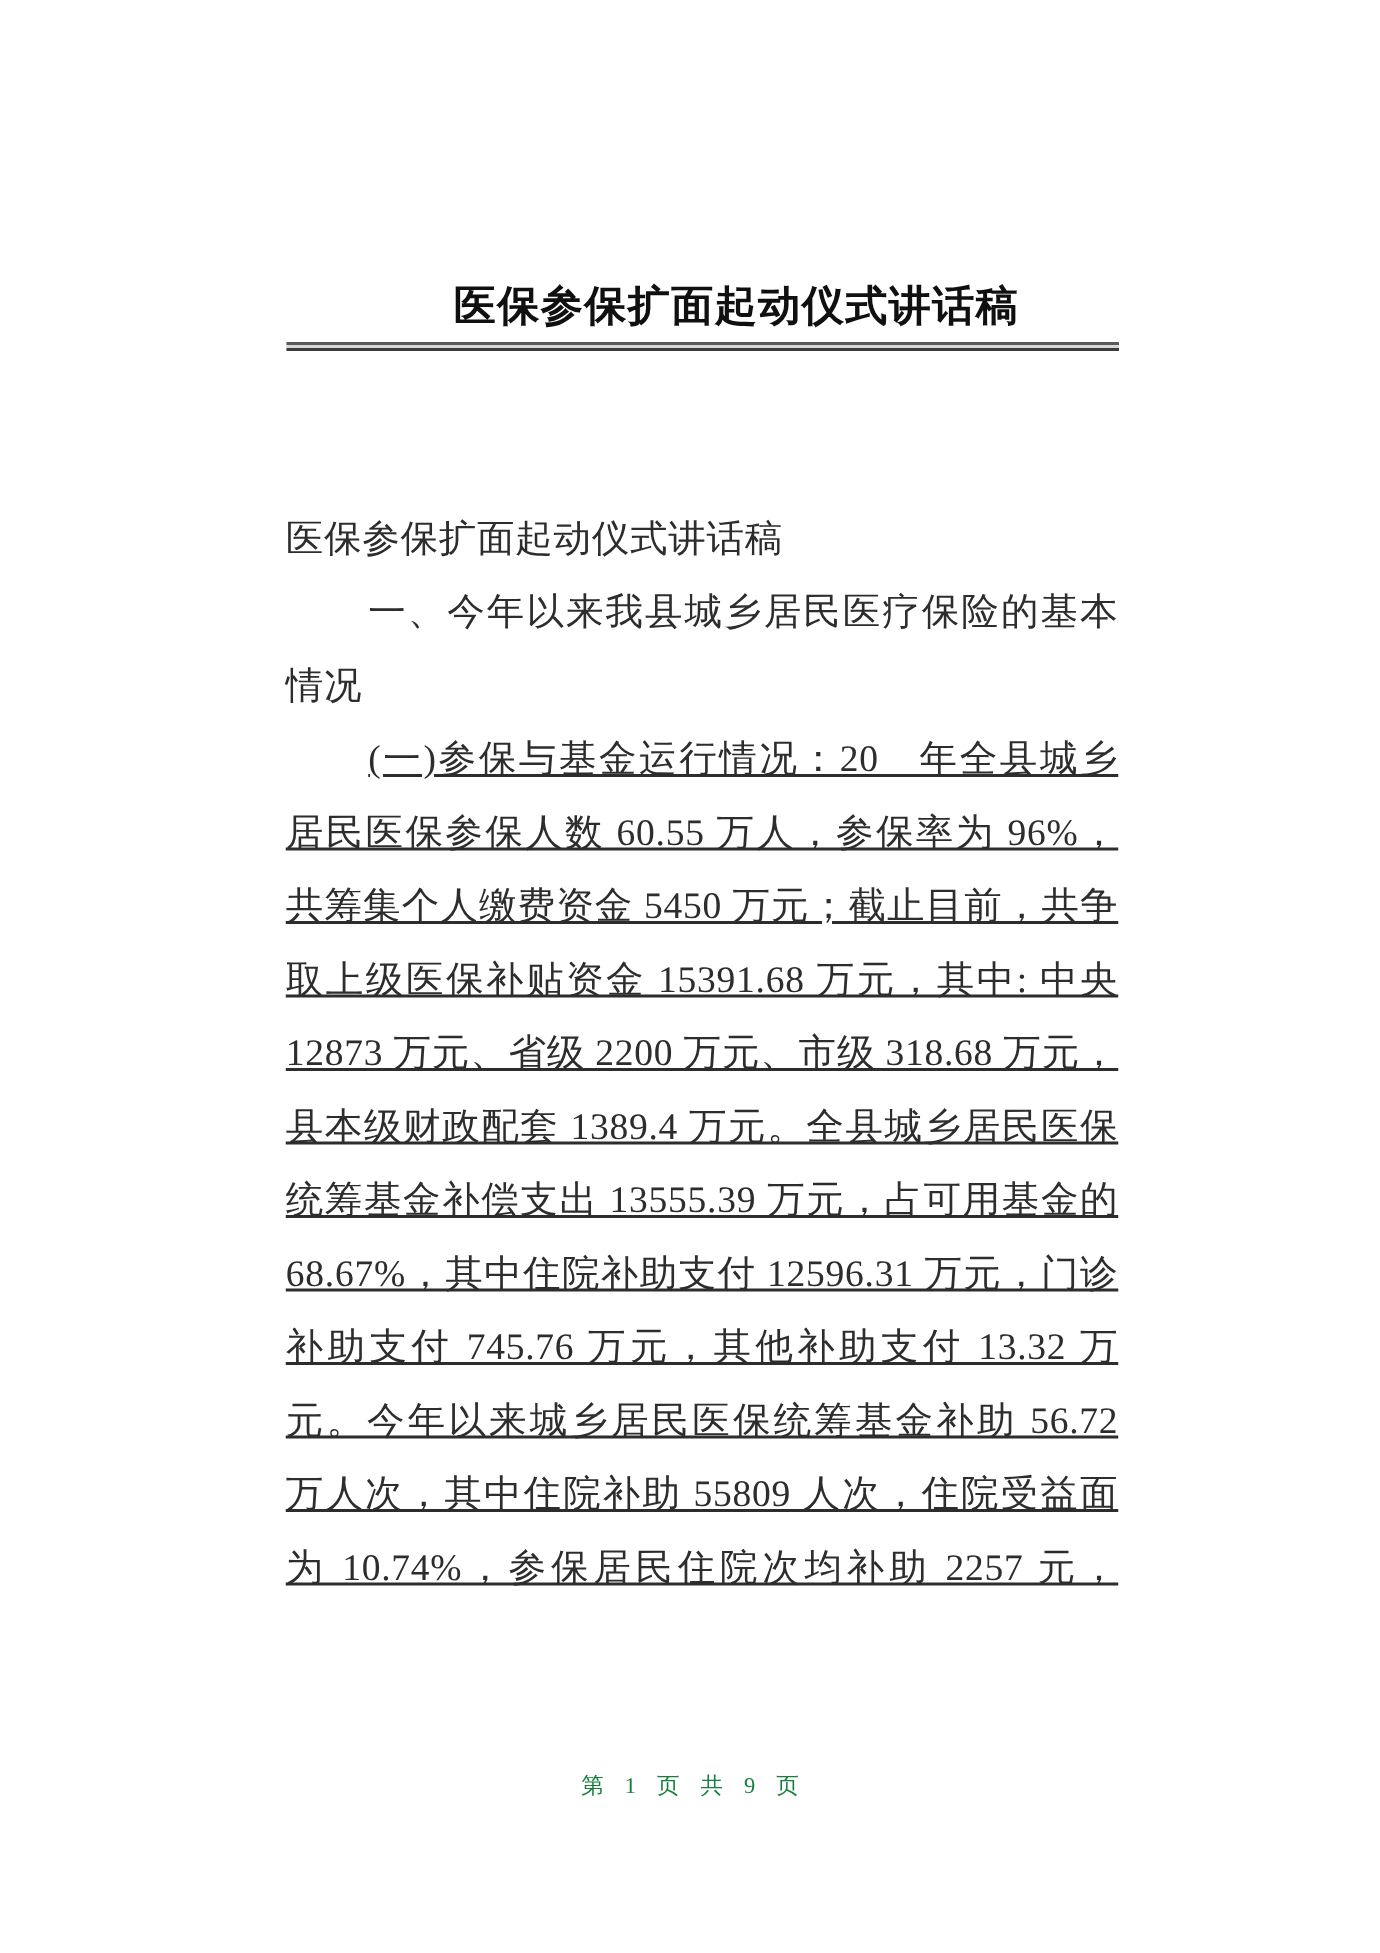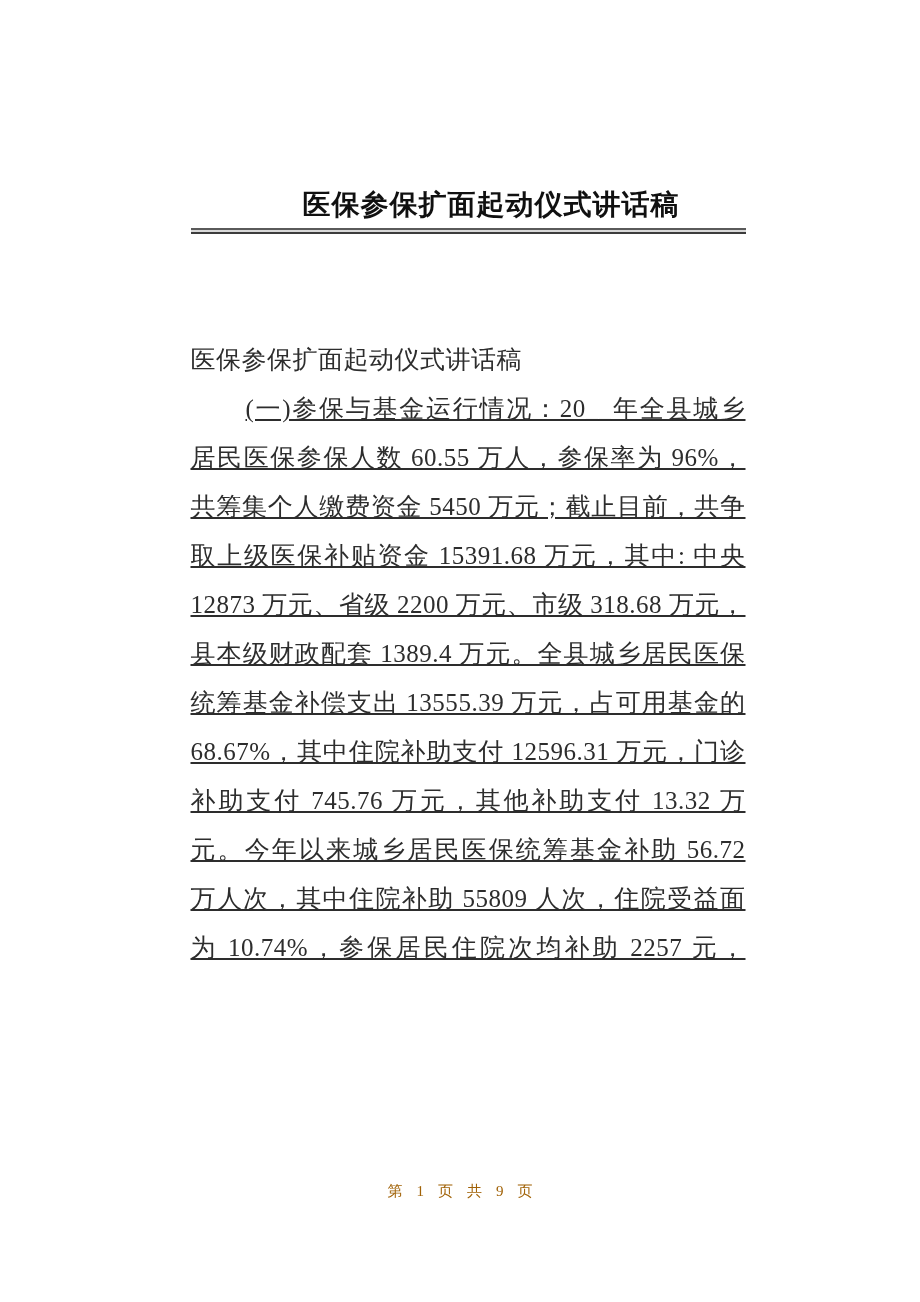--- a/index.html
+++ b/index.html
@@ -58,21 +58,21 @@
   .para.cutoff { text-align-last: justify; text-decoration: underline; }
 
   .page-footer {
     position: absolute;
     left: 0;
     right: 0;
     top: 1181px;
     text-align: center;
     font-size: 15px;
     line-height: 20px;
-    color: #a16207;
+    color: #15803d;
     font-family: "Liberation Serif", "DejaVu Serif", serif;
   }
   .page-footer .fpart {
     display: inline-block;
     margin: 0 7px;
   }
 </style>
 </head>
 <body>
 
@@ -81,20 +81,21 @@
 
     <h1 class="doc-title">医保参保扩面起动仪式讲话稿</h1>
 
     <div class="title-rule"></div>
 
     <div class="doc-body">
       <p class="para">医保参保扩面起动仪式讲话稿</p>
 
 
 
+      <p class="para indent">一、今年以来我县城乡居民医疗保险的基本情况</p>
 
       <p class="para indent cutoff">(一)参保与基金运行情况：20__年全县城乡居民医保参保人数 60.55 万人，参保率为 96%，共筹集个人缴费资金 5450 万元；截止目前，共争取上级医保补贴资金 15391.68 万元，其中: 中央 12873 万元、省级 2200 万元、市级 318.68 万元，县本级财政配套 1389.4 万元。全县城乡居民医保统筹基金补偿支出 13555.39 万元，占可用基金的 68.67%，其中住院补助支付 12596.31 万元，门诊补助支付 745.76 万元，其他补助支付 13.32 万元。今年以来城乡居民医保统筹基金补助 56.72 万人次，其中住院补助 55809 人次，住院受益面为 10.74%，参保居民住院次均补助 2257 元，</p>
     </div>
   </div>
 
   <div class="page-footer">
     <span class="fpart">第</span><span class="fpart">1</span><span class="fpart">页</span><span class="fpart">共</span><span class="fpart">9</span><span class="fpart">页</span>
   </div>
 </div>
 

